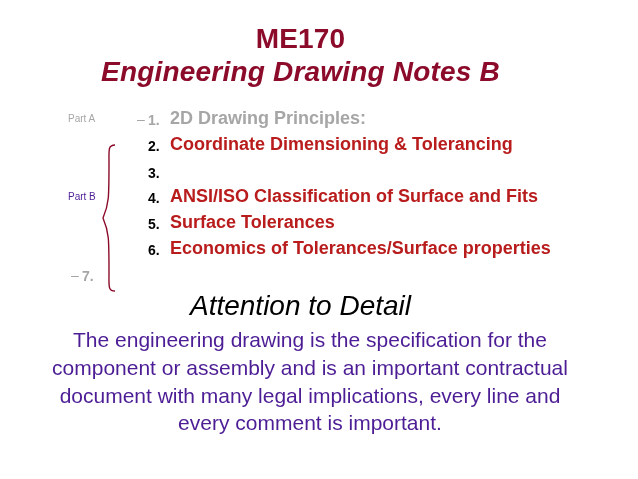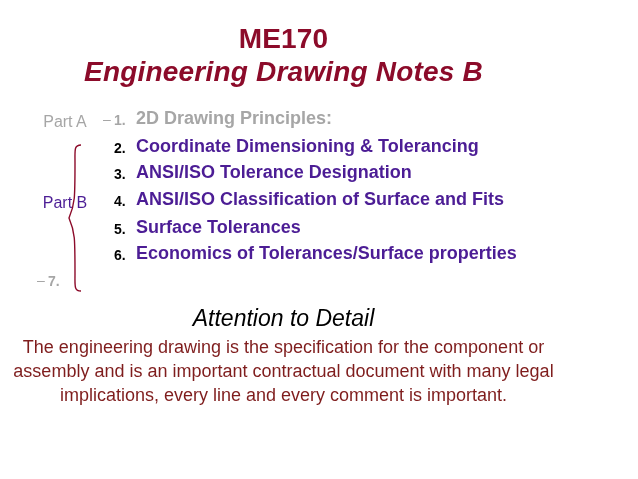--- a/index.html
+++ b/index.html
@@ -12,20 +12,21 @@
     background: #ffffff;
     font-family: "Liberation Sans", sans-serif;
     color: #000000;
     overflow: hidden;
   }
   .slide {
     position: relative;
     width: 567px;
     height: 479px;
     box-sizing: border-box;
+    padding-left: 34px;
   }
   .title-block {
     text-align: center;
     padding-top: 22px;
     color: #8c0b2a;
     font-weight: bold;
     font-size: 28px;
     line-height: 1.18;
     letter-spacing: 0.2px;
   }
@@ -39,22 +40,22 @@
     padding-right: 10px;
   }
   .row {
     display: flex;
     align-items: flex-start;
     margin-bottom: 5px;
   }
   .part-label {
     width: 62px;
     flex: 0 0 62px;
-    font-size: 16px;
-    text-align: center;
+    font-size: 10px;
+    text-align: left;
     padding-right: 4px;
     padding-top: 5px;
     color: #a6a6a6;
   }
   .part-label.dark { color: #4c1d95; }
   .part-label.blank { color: transparent; }
 
   .dash {
     width: 14px;
     flex: 0 0 14px;
@@ -77,46 +78,46 @@
   .num.dark { color: #000000; }
 
   .item-text {
     font-size: 18px;
     font-weight: bold;
     line-height: 1.18;
     padding-top: 0px;
     text-align: right;
   }
   .item-text.grey { color: #a6a6a6; }
-  .item-text.dark { color: #4c1d95; }
+  .item-text.dark { color: #b91c1c; }
 
   
   .brace {
     position: absolute;
     left: 68px;
     top: 36px;
     width: 14px;
     height: 148px;
     pointer-events: none;
   }
 
   .attention {
-    margin-top: 16px;
+    margin-top: 6px;
     text-align: center;
-    font-size: 23px;
+    font-size: 28px;
     font-style: italic;
     color: #000000;
   }
   .blurb {
     margin: 4px auto 0;
     width: 552px;
     text-align: center;
-    font-size: 18px;
+    font-size: 21px;
     line-height: 1.32;
-    color: #7f1d1d;
+    color: #4c1d95;
   }
 </style>
 </head>
 <body>
 
 <div class="slide">
 
   <div class="title-block">
     <span class="title-line1">ME170</span>
     <span class="title-line2">Engineering Drawing Notes B</span>
@@ -139,21 +140,20 @@
       <span class="part-label blank"></span>
       <span class="dash hidden"></span>
       <span class="num dark">2.</span>
       <span class="item-text dark">Coordinate Dimensioning &amp; Tolerancing</span>
     </div>
 
     <div class="row">
       <span class="part-label blank"></span>
       <span class="dash hidden"></span>
       <span class="num dark">3.</span>
-      <span class="item-text dark">ANSI/ISO Tolerance Designation</span>
     </div>
 
     <div class="row">
       <span class="part-label dark">Part B</span>
       <span class="dash hidden"></span>
       <span class="num dark">4.</span>
       <span class="item-text dark">ANSI/ISO Classification of Surface and Fits</span>
     </div>
 
     <div class="row">

